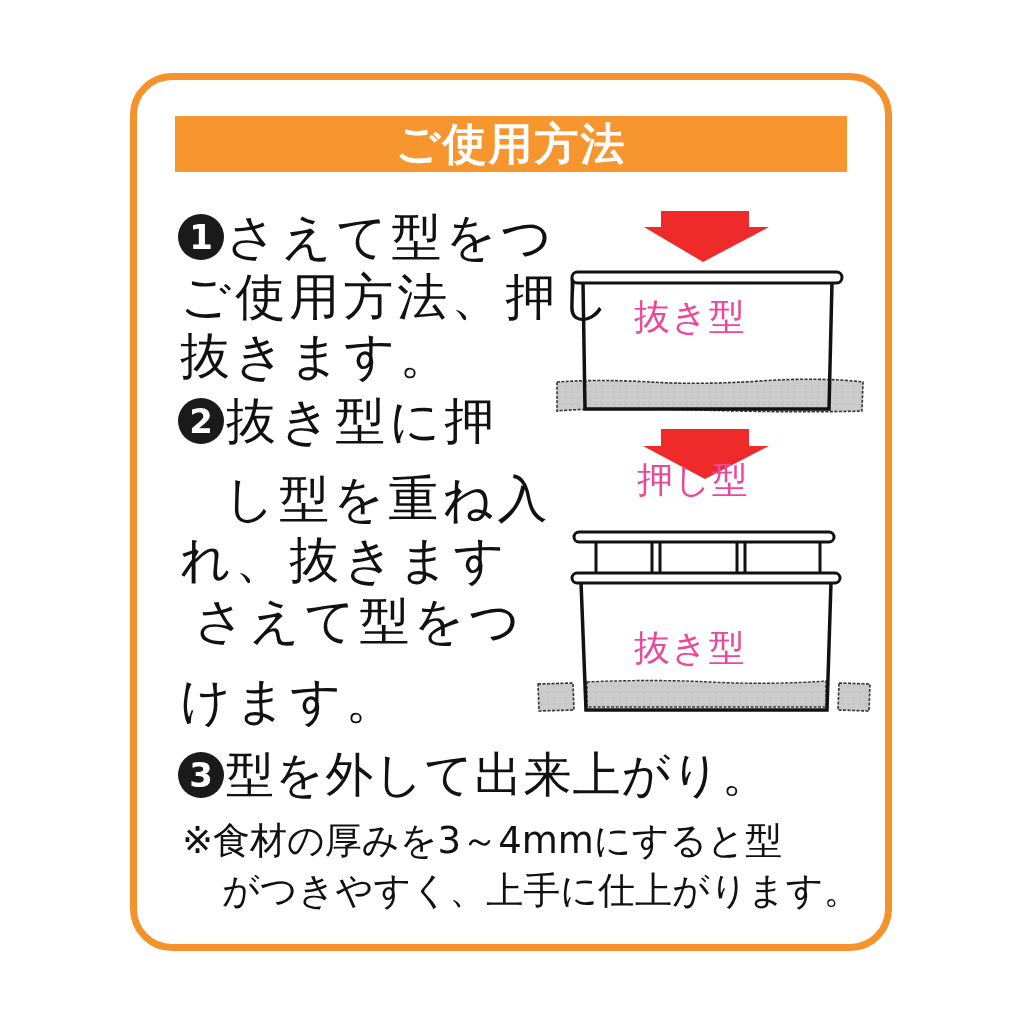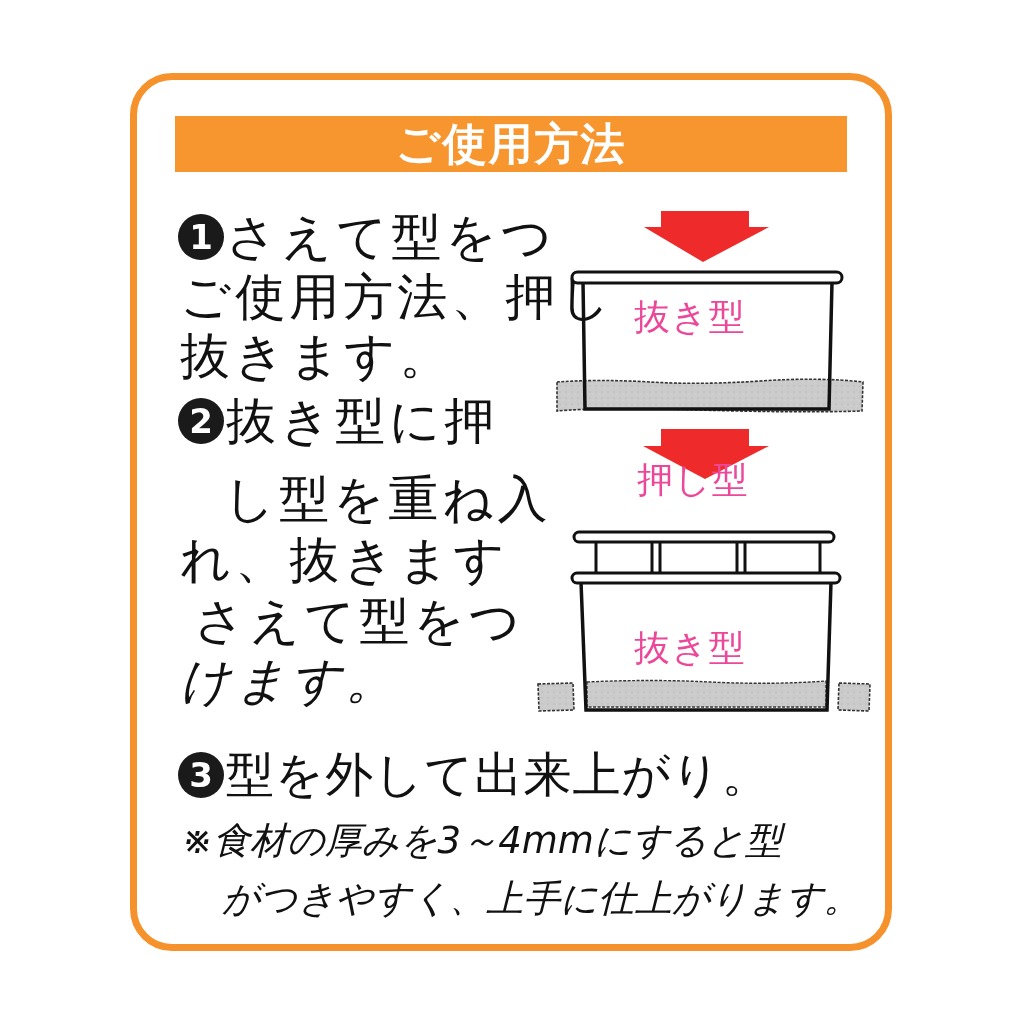--- a/index.html
+++ b/index.html
@@ -6,21 +6,21 @@
   body { width:1024px; height:1024px; position:relative; overflow:hidden;
          font-family:"DejaVu Sans","Liberation Sans",sans-serif; color:#111; }
   .frame { position:absolute; left:130px; top:73px; width:748px; height:864px;
            border:7px solid #F5922C; border-radius:42px; background:#fff; }
   .header { position:absolute; left:175px; top:116px; width:672px; height:56px;
             background:#F7962F; display:flex; align-items:center; justify-content:center; }
   .header-title { color:#fff; font-size:44px; font-weight:bold; letter-spacing:2px; line-height:1; }
   .line { position:absolute; white-space:nowrap; line-height:1; }
   .big { font-size:50px; letter-spacing:4px; }
   .step3 { font-size:48px; letter-spacing:1px; }
-  .note { font-size:37px; letter-spacing:0px;font-style:italic; }
+  .note { font-size:37px; letter-spacing:0px; }
   .num { display:inline-flex; align-items:center; justify-content:center;
          width:46px; height:46px; border-radius:50%; background:#1a1a1a; color:#fff;
          font-size:34px; font-weight:bold; vertical-align:top; margin-right:2px;
          letter-spacing:0; position:relative; top:2px; }
   svg { position:absolute; left:0; top:0; }
   .dlabel { position:absolute; font-size:36px; line-height:1; white-space:nowrap; color:#ec4899; letter-spacing:1px; }
 </style>
 </head>
 <body>
 
@@ -35,28 +35,28 @@
 </div>
 <div class="line big" style="left:180px; top:272px;">ご使用方法、押し</div>
 <div class="line big" style="left:180px; top:331px;">抜きます。</div>
 
 <div class="line big" style="left:178px; top:396px;">
   <span class="num">2</span><span>抜き型に押</span>
 </div>
 <div class="line big" style="left:180px; top:474px;margin-left:44px;">し型を重ね入</div>
 <div class="line big" style="left:180px; top:535px;">れ、抜きます</div>
 <div class="line big" style="left:180px; top:596px;margin-left:14px;">さえて型をつ</div>
-<div class="line big" style="left:180px; top:656px;font-style:italic;">けます。</div>
+<div class="line big" style="left:180px; top:676px;">けます。</div>
 
 <div class="line step3" style="left:178px; top:750px;">
   <span class="num">3</span><span>型を外して出来上がり。</span>
 </div>
 
 <div class="line note" style="left:182px; top:822px;">※食材の厚みを3～4mmにすると型</div>
-<div class="line note" style="left:222px; top:872px;margin-top:8px;">がつきやすく、上手に仕上がります。</div>
+<div class="line note" style="left:222px; top:872px;">がつきやすく、上手に仕上がります。</div>
 
 <svg width="1024" height="1024" viewBox="0 0 1024 1024">
   <defs>
     <pattern id="speckle" width="6" height="6" patternUnits="userSpaceOnUse">
       <rect width="6" height="6" fill="#CBCBCB"></rect>
       <circle cx="2" cy="2" r="0.7" fill="#B8B8B8"></circle>
       <circle cx="5" cy="4" r="0.6" fill="#DADADA"></circle>
     </pattern>
   </defs>
 

